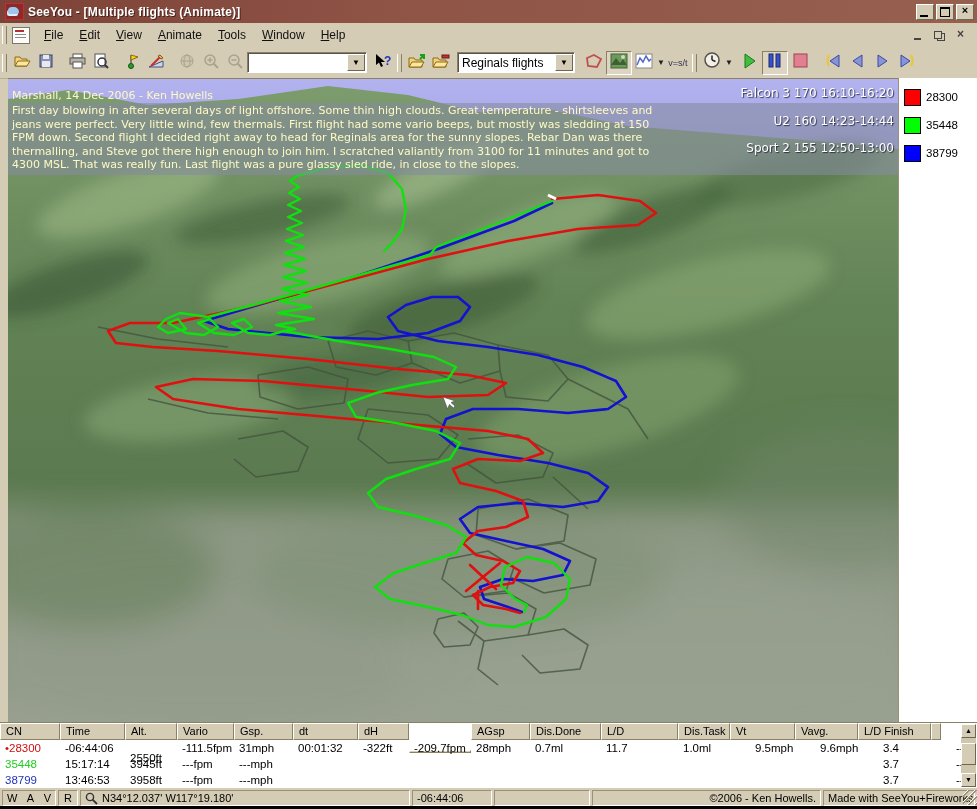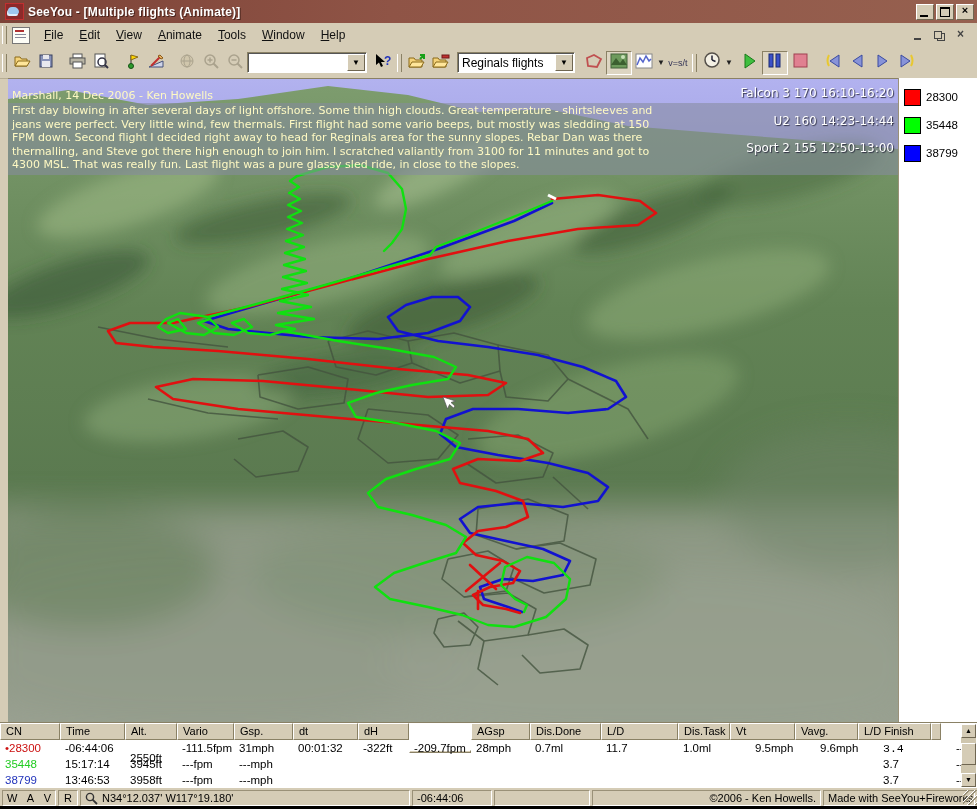--- a/index.html
+++ b/index.html
@@ -471,21 +471,21 @@
         <div class="cell" style="width: 59px;">31mph</div>
         <div class="cell" style="width: 65px;">00:01:32</div>
         <div class="cell" style="width: 51px;">-322ft</div>
         <div class="cell" style="width: 62px;">-209.7fpm</div>
         <div class="cell" style="width: 59px;">28mph</div>
         <div class="cell" style="width: 71px;">0.7ml</div>
         <div class="cell" style="width: 77px;">11.7</div>
         <div class="cell" style="width: 72px;">1.0ml</div>
         <div class="cell" style="width: 65px;">9.5mph</div>
         <div class="cell" style="width: 63px;">9.6mph</div>
-        <div class="cell" style="width: 73px; font-family: Liberation Mono, monospace;">3.4</div>
+        <div class="cell" style="width: 73px;">3.4</div>
         <div class="cell" style="width: 10px;">--</div>
       </div>
       <div class="trow">
         <div class="cell" style="width: 60px; color: rgb(34, 204, 34);">35448</div>
         <div class="cell" style="width: 65px;">15:17:14</div>
         <div class="cell" style="width: 52px;">3945ft</div>
         <div class="cell" style="width: 57px;">---fpm</div>
         <div class="cell" style="width: 59px;">---mph</div>
         <div class="cell" style="width: 65px;"></div>
         <div class="cell" style="width: 51px;"></div>

